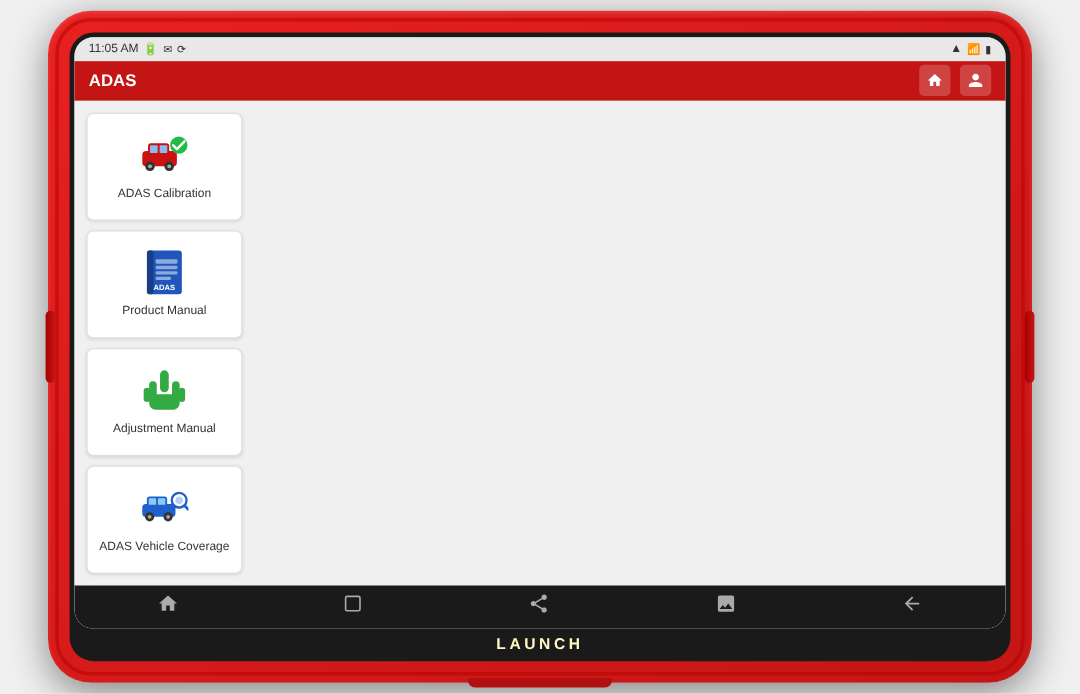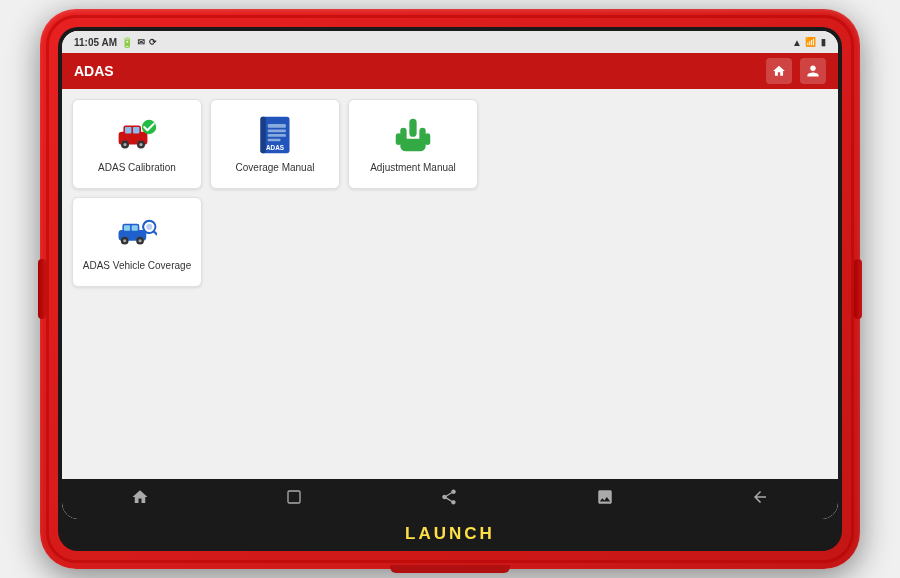--- a/index.html
+++ b/index.html
@@ -84,21 +84,20 @@
     
     .status-bar {
       background: #e8e8e8;
       height: 22px;
       display: flex;
       align-items: center;
       justify-content: space-between;
       padding: 0 12px;
       font-size: 10px;
       color: #333;
-      font-weight: bold;
     }
 
     .status-left, .status-right {
       display: flex;
       align-items: center;
       gap: 4px;
     }
 
     
     .app-bar {
@@ -142,20 +141,21 @@
       padding: 10px;
       display: flex;
       flex-direction: column;
       gap: 8px;
     }
 
     
     .grid-row {
       display: flex;
       gap: 8px;
+      flex-direction: column;
     }
 
     
     .menu-tile {
       background: white;
       border-radius: 6px;
       width: 130px;
       height: 90px;
       display: flex;
       flex-direction: column;
@@ -196,22 +196,22 @@
     .nav-icon {
       color: #aaa;
       font-size: 16px;
       cursor: pointer;
       padding: 4px 8px;
     }
 
     
     .launch-brand {
       text-align: center;
-      color: #fde047;
-      font-size: 17px;
+      color: #fef9c3;
+      font-size: 13px;
       font-weight: 900;
       letter-spacing: 3px;
       padding: 5px 0 3px;
       background: #1a1a1a;
       border-radius: 0 0 20px 20px;
     }
   </style>
 </head>
 <body>
 
@@ -289,21 +289,21 @@
                 <rect x="2" y="2" width="6" height="40" rx="2" fill="#1a3d88"></rect>
 
                 <rect x="10" y="10" width="20" height="4" rx="1" fill="#88aadd"></rect>
                 <rect x="10" y="16" width="20" height="3" rx="1" fill="#88aadd"></rect>
                 <rect x="10" y="21" width="20" height="3" rx="1" fill="#88aadd"></rect>
                 <rect x="10" y="26" width="14" height="3" rx="1" fill="#88aadd"></rect>
 
                 <text x="18" y="38" text-anchor="middle" fill="white" font-size="7" font-weight="bold">ADAS</text>
               </svg>
             </div>
-            <span class="tile-label">Coverage Manual</span>
+            <span class="tile-label">Product Manual</span>
           </div>
 
           <div class="menu-tile">
             <div class="tile-icon">
               <svg width="40" height="40" viewBox="0 0 44 44">
 
                 <g fill="#33aa44">
 
                   <rect x="18" y="4" width="8" height="20" rx="4"></rect>
 

